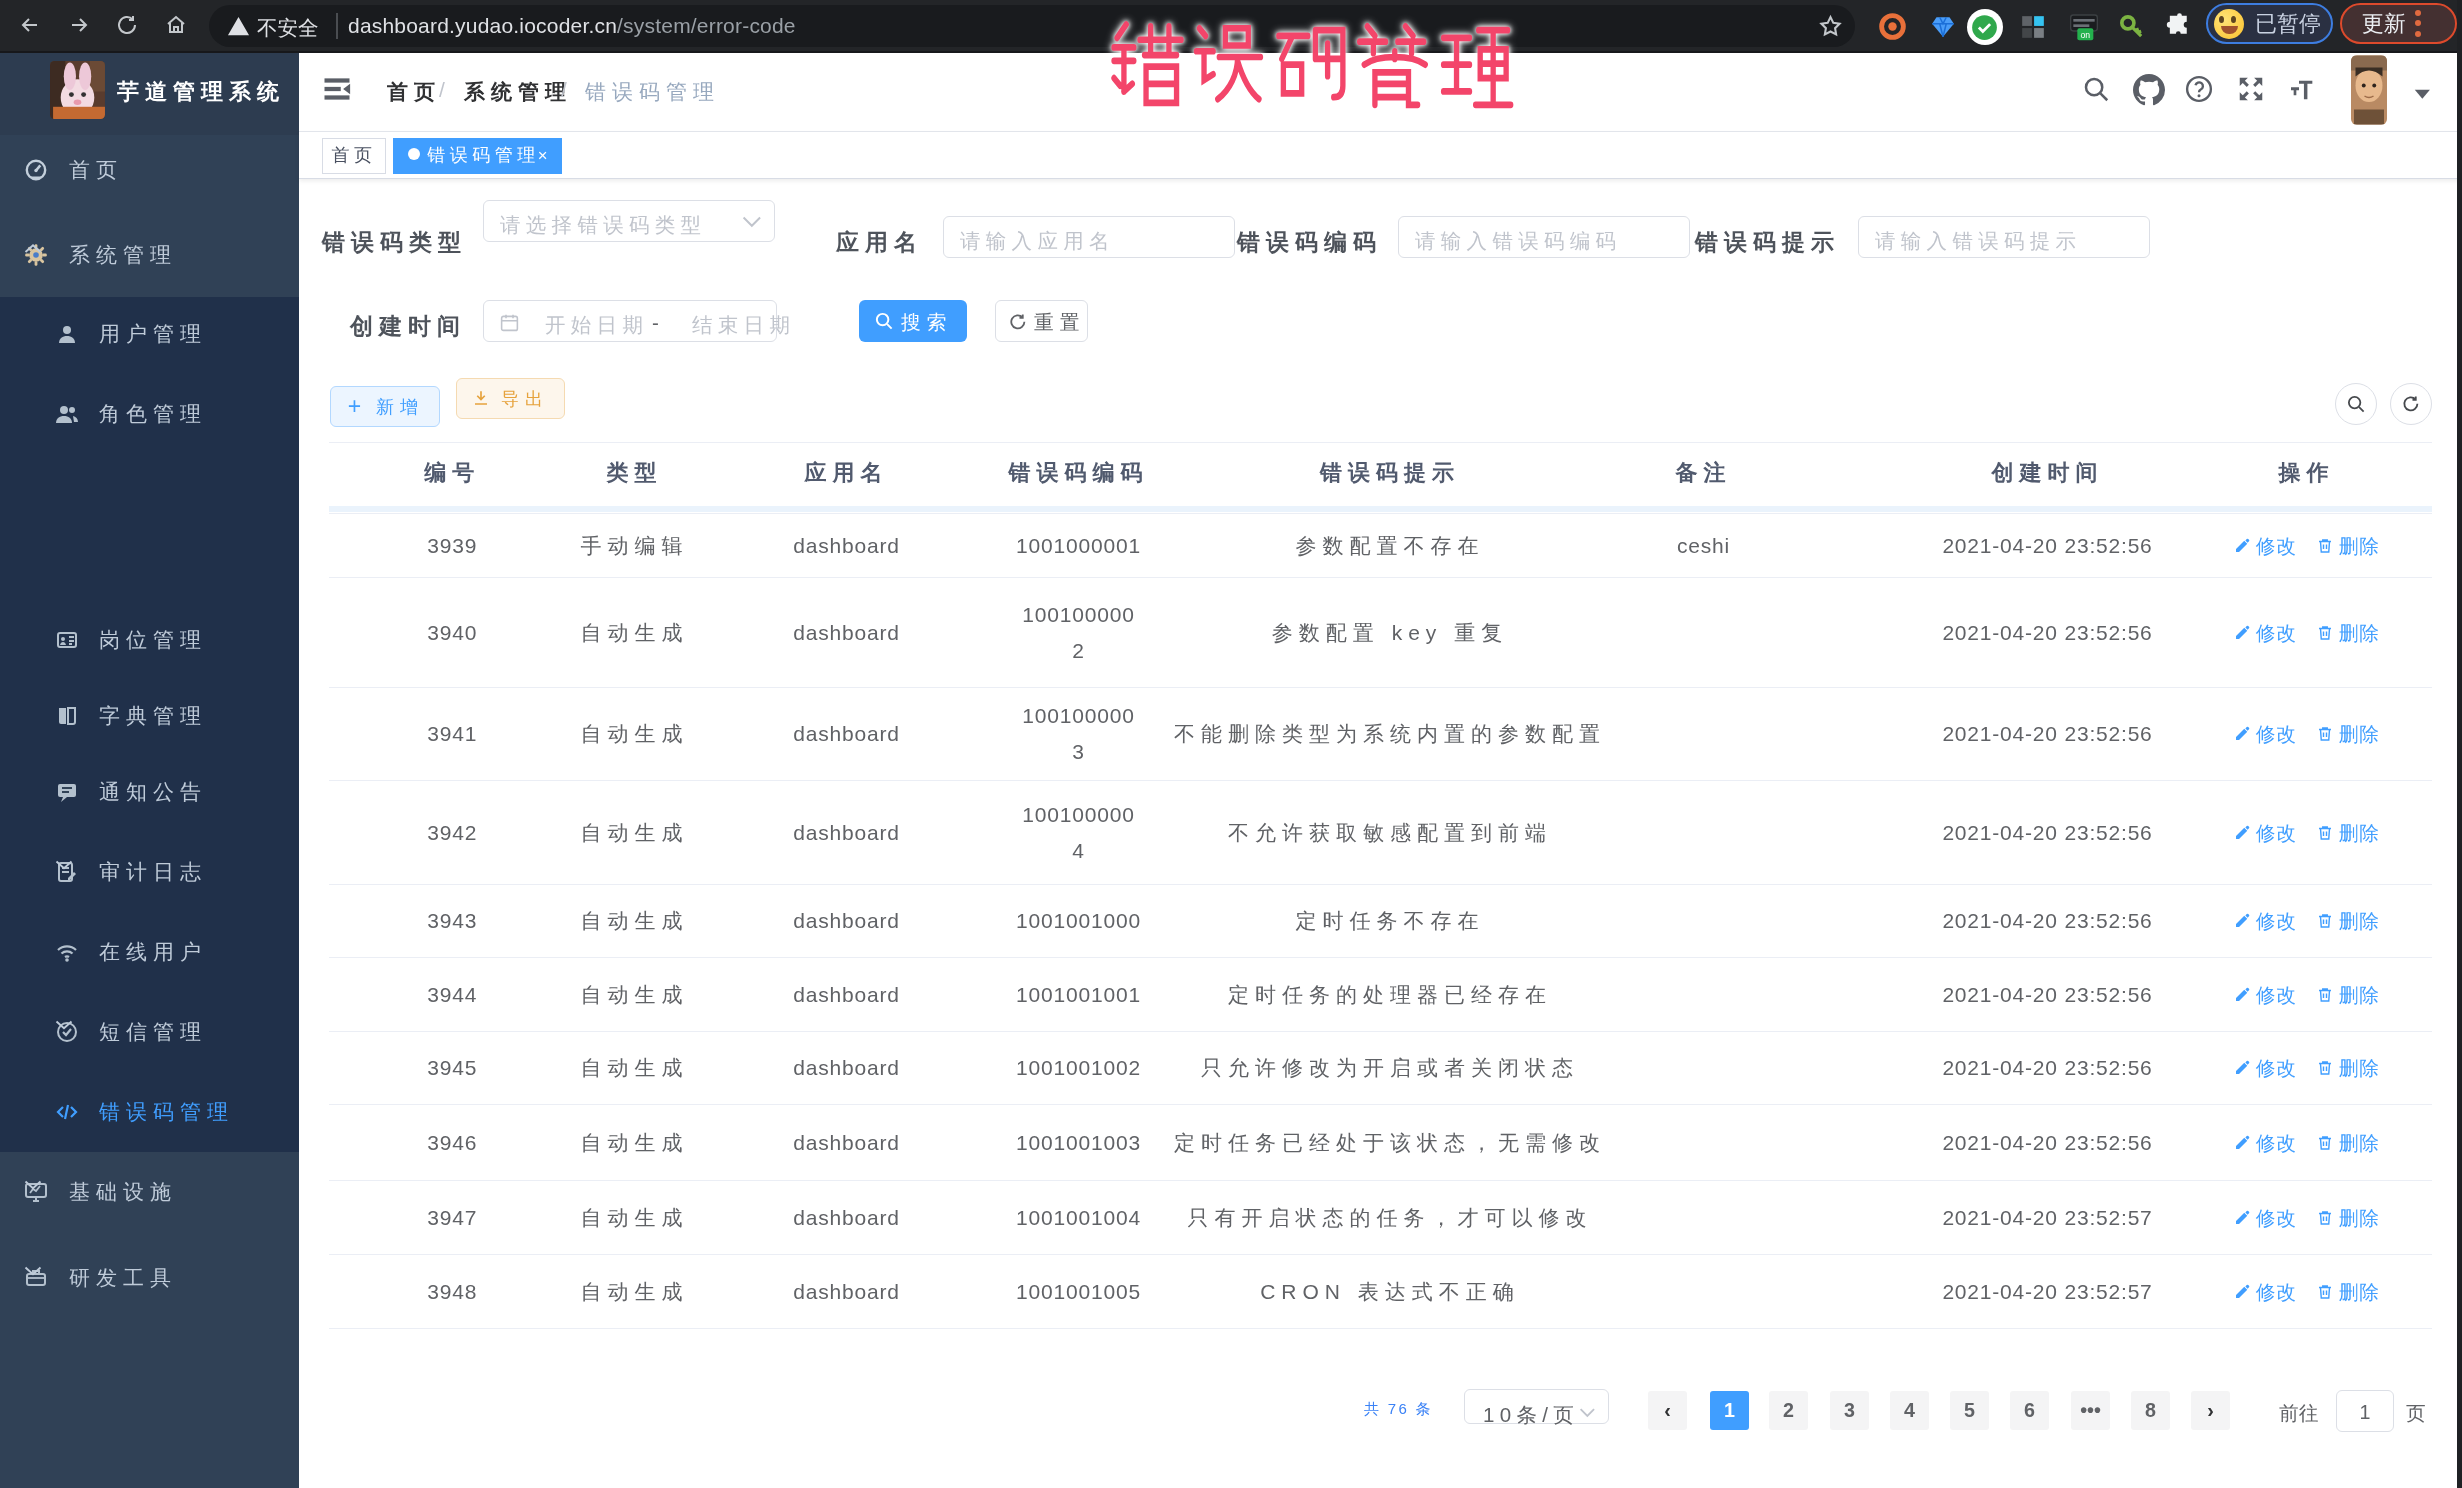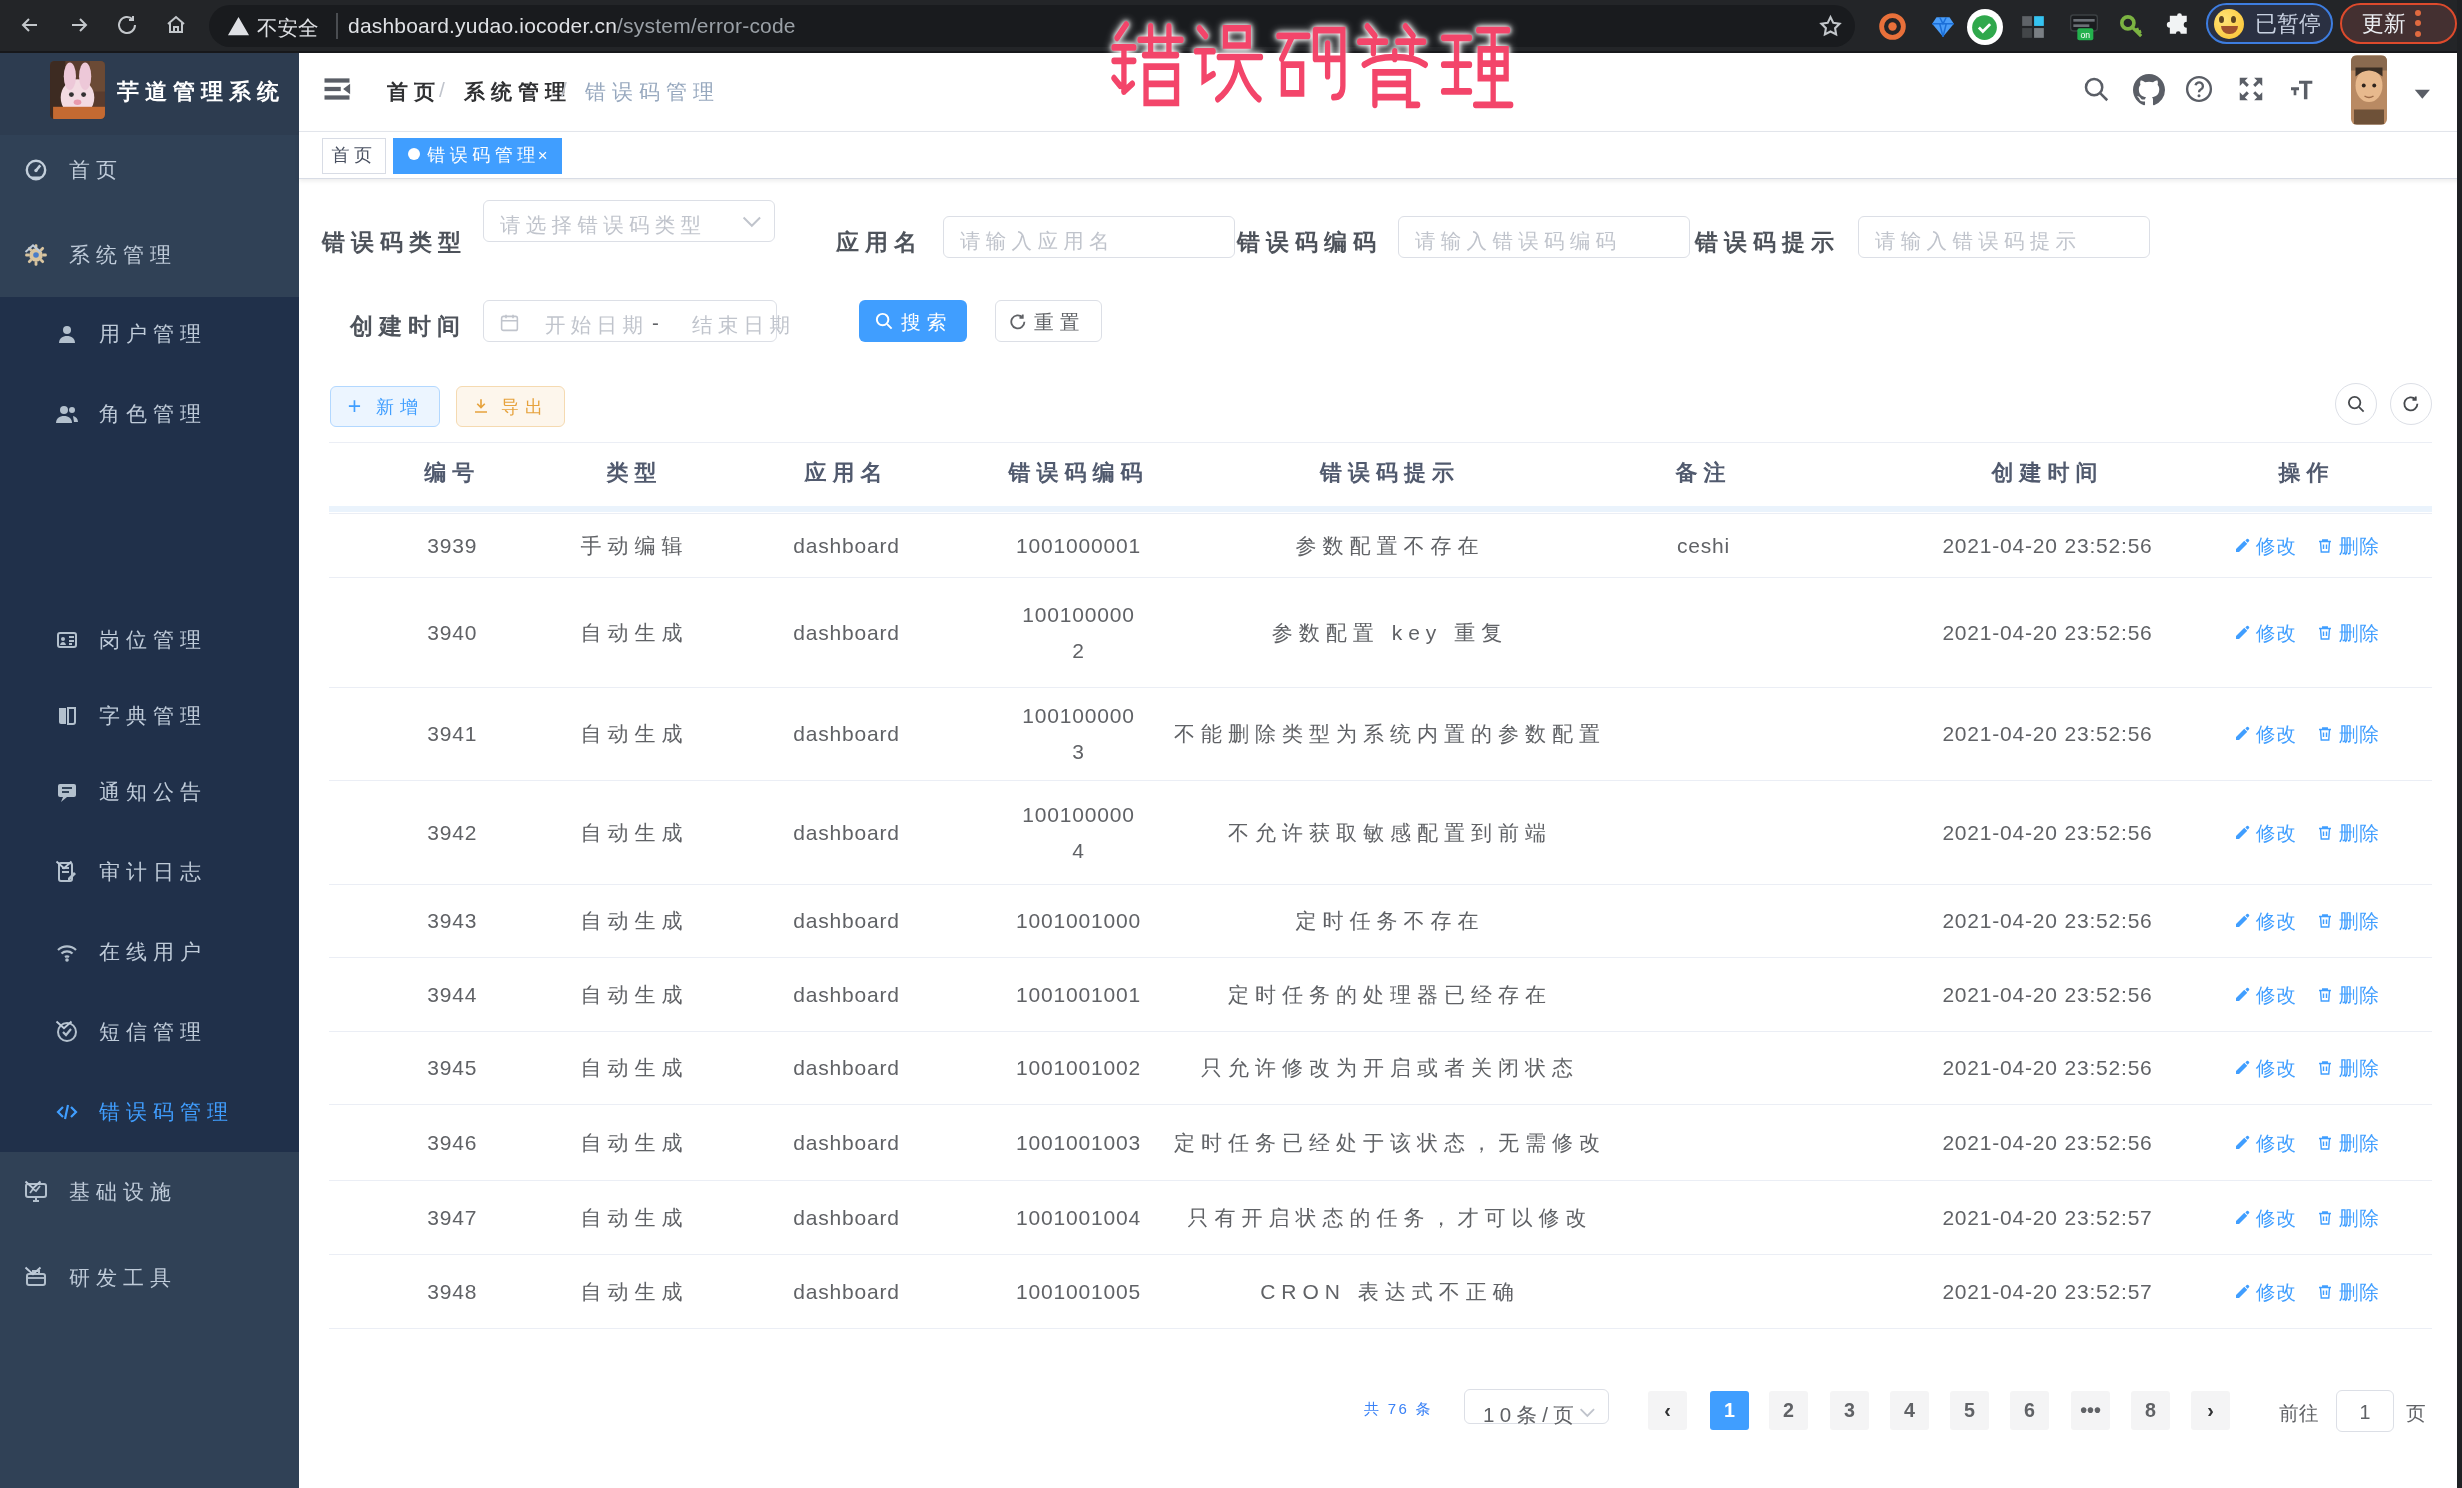--- a/index.html
+++ b/index.html
@@ -363,32 +363,32 @@
  <span class="ph" style="left:168px;color:#606266">-</span>
  <span class="ph" style="left:208px">结束日期</span>
 </div>
 <div class="btn" style="left:859px;top:300px;width:108px;background:#409eff;color:#fff">
  <svg style="position:absolute;left:15px;top:11.4px" width="19.7" height="19.7" viewBox="0 0 24 24" fill="none" stroke="#fff" stroke-width="2.4">
       <circle cx="10.5" cy="10.5" r="7"></circle>
       <path d="M16 16l5.5 5.5"></path>
     </svg>
  <span style="position:absolute;left:42px;top:9px">搜索</span>
   </div>
-<div class="btn" style="left:995px;top:300px;width:107px;background:#fff;border:1.5px solid #dcdfe6;color:#606266">
+<div class="btn" style="left:995px;top:300px;width:93px;background:#fff;border:1.5px solid #dcdfe6;color:#606266">
  <svg style="position:absolute;left:12px;top:10.6px" width="19.7" height="19.7" viewBox="0 0 24 24" fill="none" stroke="#606266" stroke-width="2.2">
       <path d="M20 12a8 8 0 1 1-2.3-5.6M18 3v4h-4"></path>
     </svg>
  <span style="position:absolute;left:38px;top:7.6px">重置</span>
   </div>
 
 <div class="btn" style="left:330px;top:386px;width:110px;height:41px;background:#ecf5ff;border:1.5px solid #b3d8ff;color:#409eff;font-size:18px">
  <span style="position:absolute;left:16.7px;top:6px;font-size:23px">+</span>
     <span style="position:absolute;left:45px;top:8.3px">新增</span>
   </div>
-<div class="btn" style="left:456px;top:386px;width:109px;height:41px;background:#fdf6ec;border:1.5px solid #f5dab1;color:#e6a23c;font-size:18px">
+<div class="btn" style="left:456px;top:378px;width:109px;height:41px;background:#fdf6ec;border:1.5px solid #f5dab1;color:#e6a23c;font-size:18px">
  <svg style="position:absolute;left:15px;top:9.8px" width="18" height="18" viewBox="0 0 24 24" fill="none" stroke="#e6a23c" stroke-width="2.2">
       <path d="M12 3v11M7 9l5 5 5-5M4 20h16"></path>
     </svg>
  <span style="position:absolute;left:44px;top:8.3px">导出</span>
   </div>
 <div class="abs" style="left:2335px;top:383px;width:42px;height:42px;border-radius:50%;border:1.5px solid #dcdfe6;background:#fff">
  <svg style="position:absolute;left:9.8px;top:9.8px" width="19.7" height="19.7" viewBox="0 0 24 24" fill="none" stroke="#46494d" stroke-width="2.2">
       <circle cx="10.5" cy="10.5" r="7"></circle>
       <path d="M16 16l5.5 5.5"></path>
     </svg>

